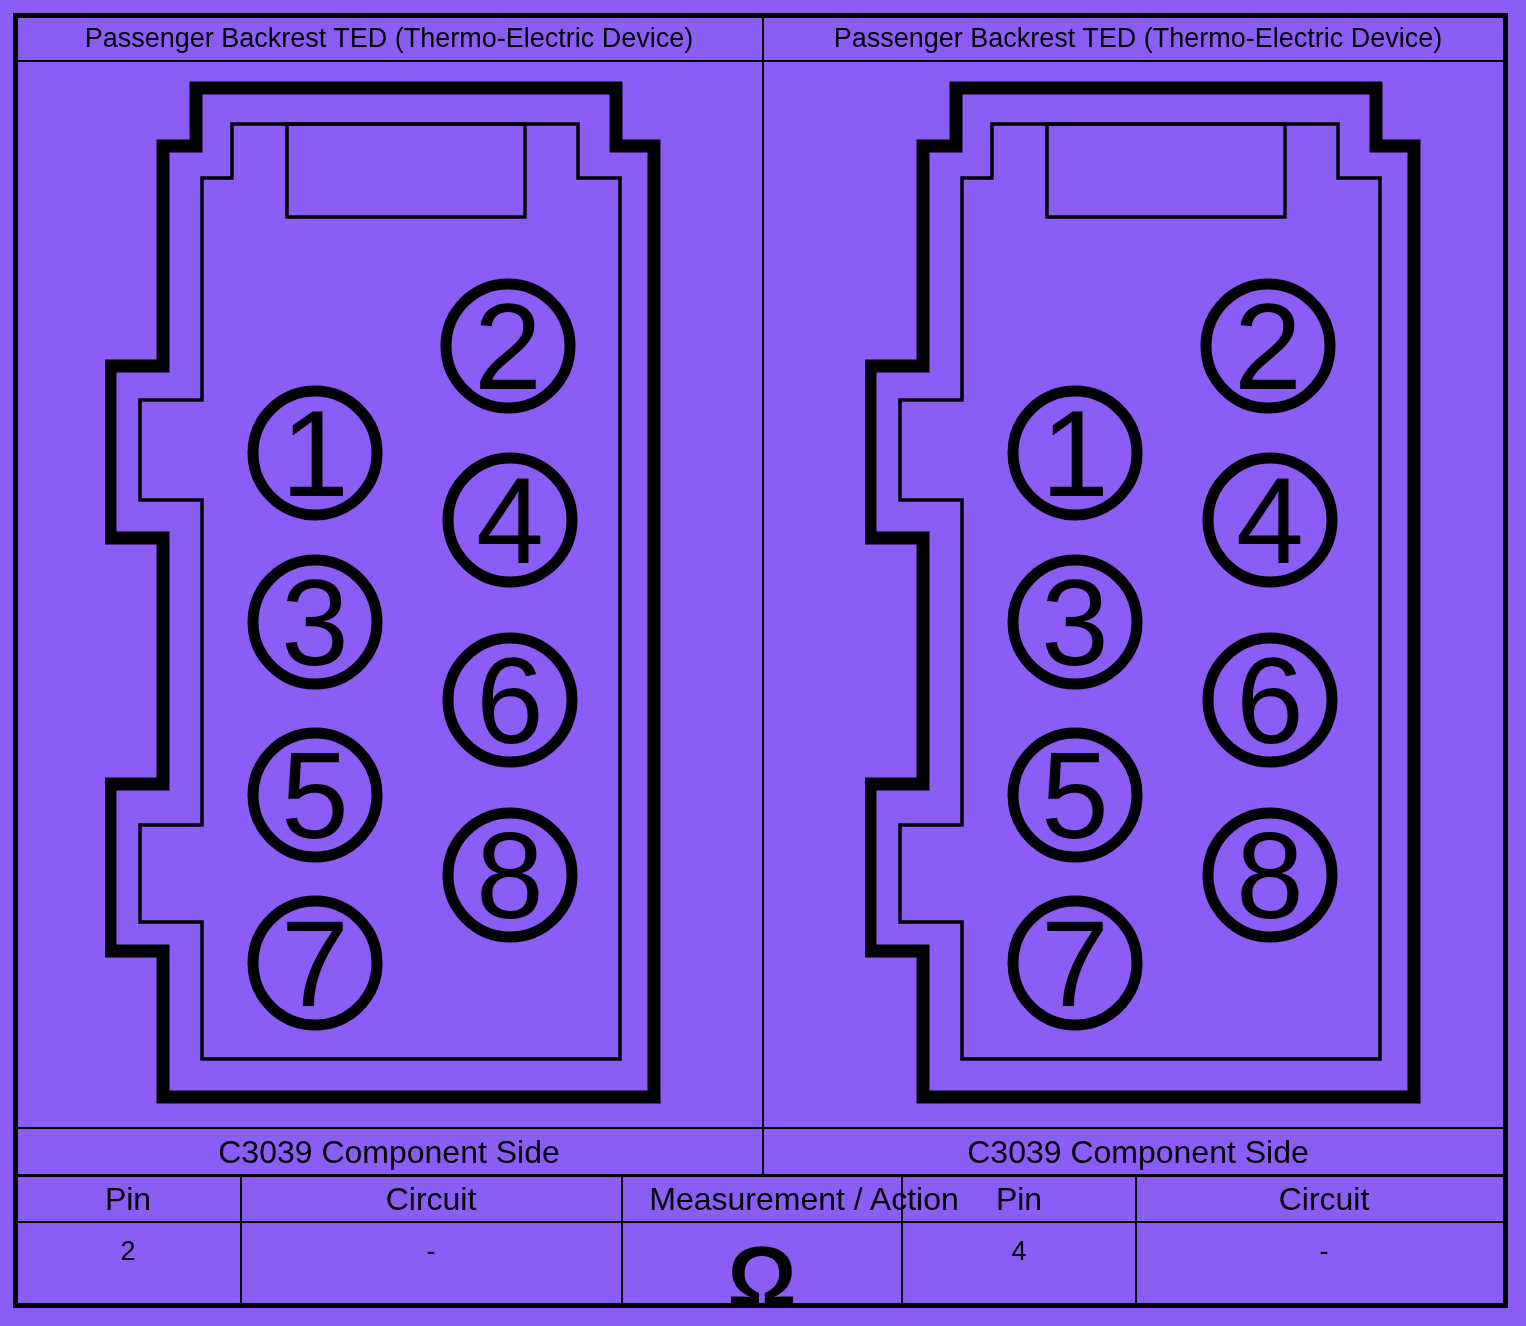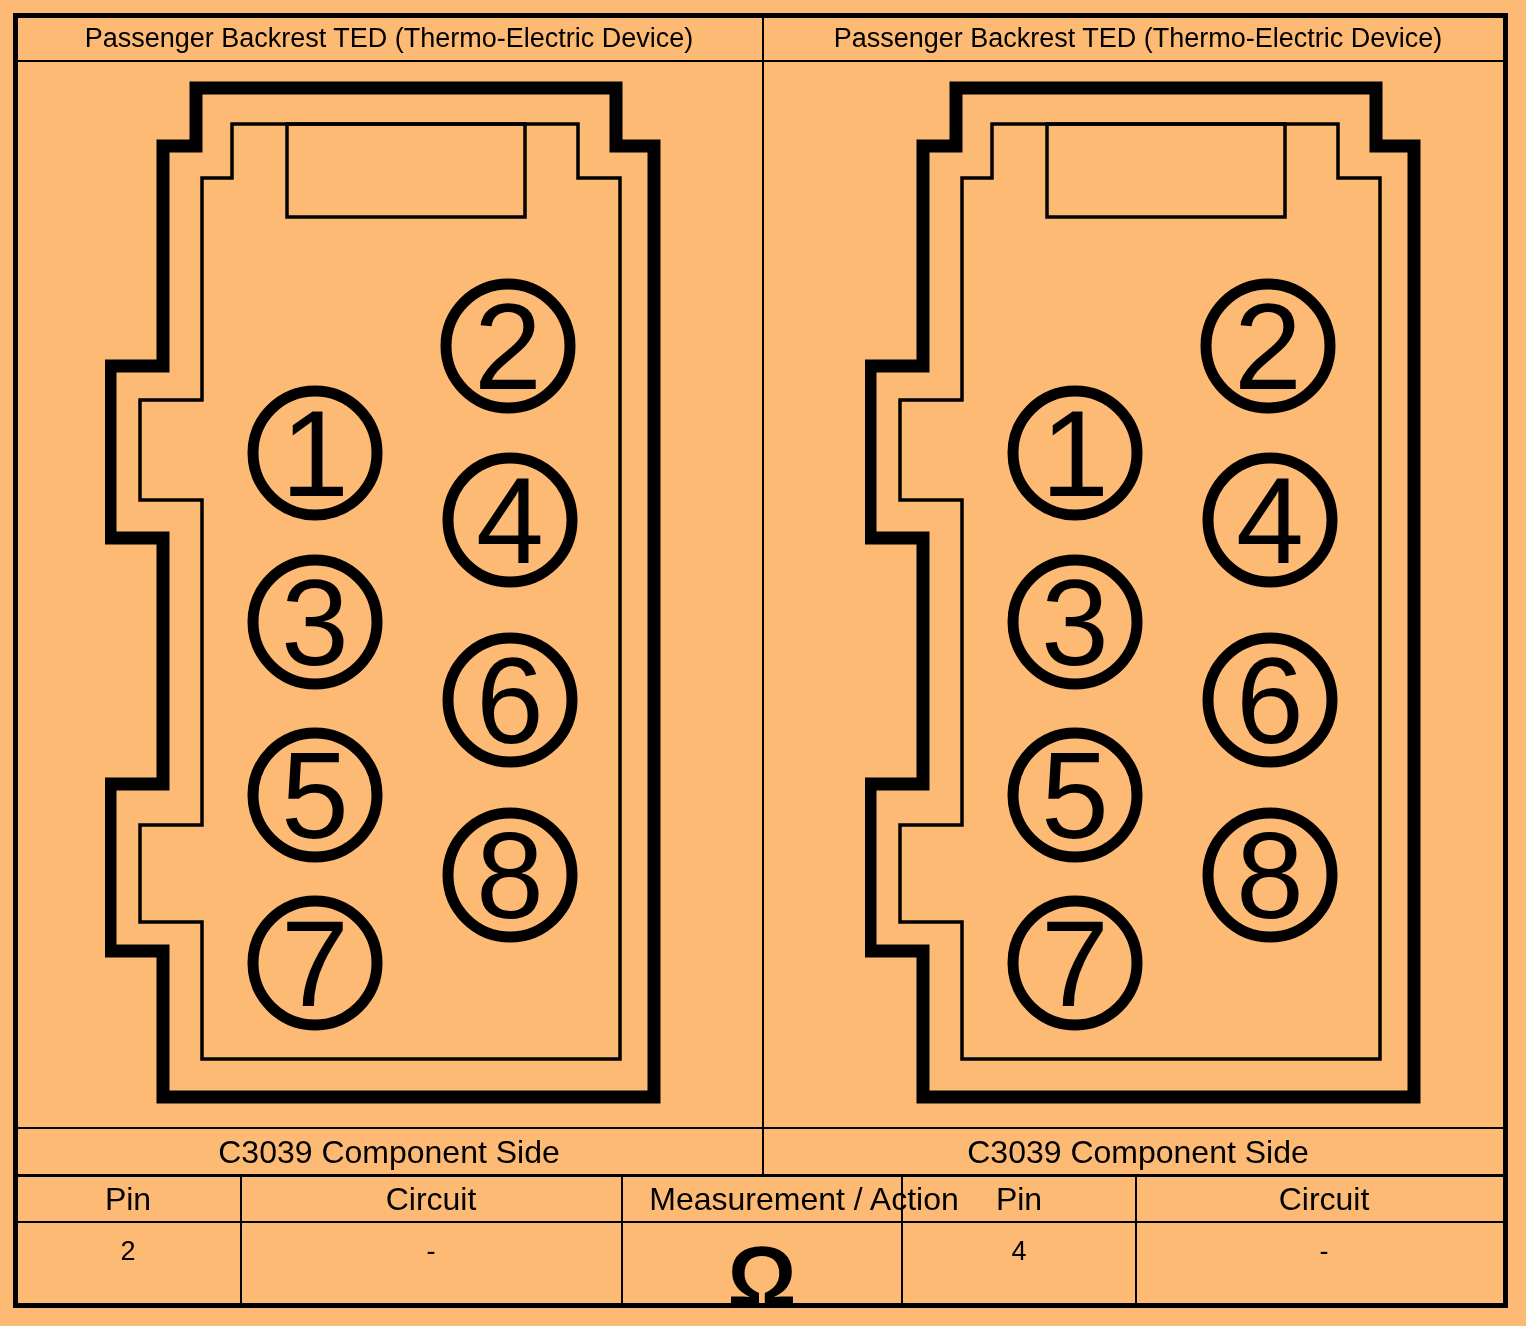--- a/index.html
+++ b/index.html
@@ -1,20 +1,20 @@
 <!DOCTYPE html>
 <html><head>
 <meta charset="utf-8">
 <style>
   html, body { margin: 0; padding: 0; background: #ffffff; }
   .page {
     position: relative;
     width: 1526px;
     height: 1326px;
-    background: #fdba74;
+    background: #8b5cf6;
     font-family: "Liberation Sans", sans-serif;
     color: #000000;
     overflow: hidden;
   }
   .outer-border {
     position: absolute;
     left: 13px; top: 13px;
     width: 1495px; height: 1295px;
     border: 5px solid #000000;
     box-sizing: border-box;

